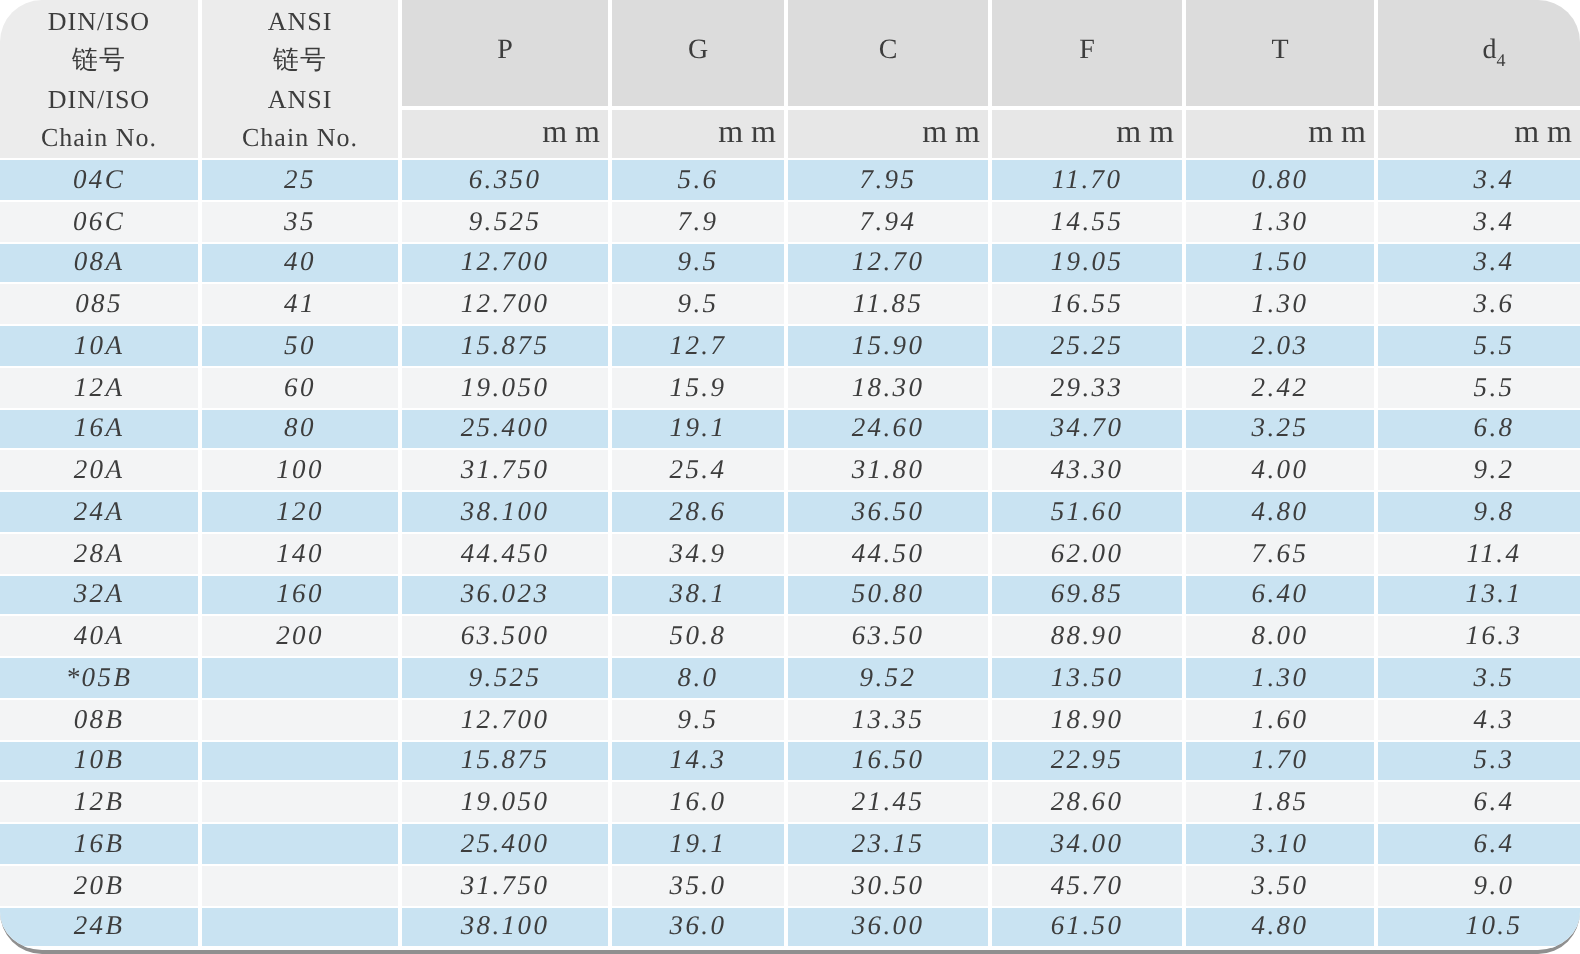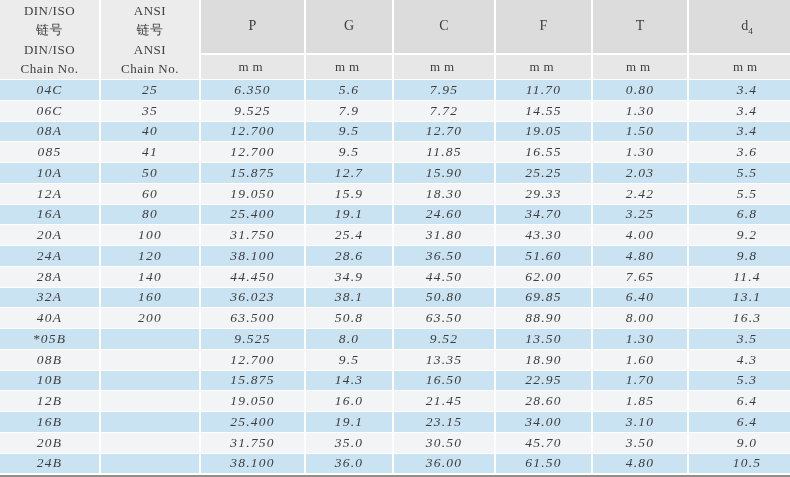--- a/index.html
+++ b/index.html
@@ -8,20 +8,21 @@
     background: #ffffff;
   }
   .wrap {
     width: 790px;
     height: 477px;
     overflow: hidden;
     box-sizing: border-box;
     border-bottom: 2px solid var(--bottom_border, #8f8f8f);
     font-family: "Liberation Serif", "DejaVu Serif", serif;
     color: var(--text, #3d3d3d);
+    border-radius: 21px;
   }
   table {
     width: 790px;
     border-collapse: collapse;
     table-layout: fixed;
   }
   th, td {
     padding: 0;
     margin: 0;
     text-align: center;
@@ -49,23 +50,24 @@
     border-bottom: 2px solid #ffffff;
   }
   tr.h1 th.mh sub {
     font-size: 9px;
     line-height: 0;
   }
   
   tr.h2 th.uh {
     background: var(--unit_gray, #e7e7e7);
     height: 24px;
-    font-size: 13px;
+    font-size: 16px;
     letter-spacing: 4px;
     border-bottom: 1px solid #ffffff;
+    text-align: right;
   }
   
   tbody tr { height: 20.75px; font-style: italic; }
   tbody td {
     font-size: 13.5px;
     letter-spacing: 1.2px;
   }
   tbody tr.blue td  { background: var(--row_blue, #c9e3f2); }
   tbody tr.light td { background: var(--row_light, #f3f4f5); }
 </style>
@@ -122,21 +124,21 @@
           <td>7.95</td>
           <td>11.70</td>
           <td>0.80</td>
           <td>3.4</td>
         </tr>
         <tr class="light">
           <td>06C</td>
           <td>35</td>
           <td>9.525</td>
           <td>7.9</td>
-          <td>7.72</td>
+          <td>7.94</td>
           <td>14.55</td>
           <td>1.30</td>
           <td>3.4</td>
         </tr>
         <tr class="blue">
           <td>08A</td>
           <td>40</td>
           <td>12.700</td>
           <td>9.5</td>
           <td>12.70</td>

